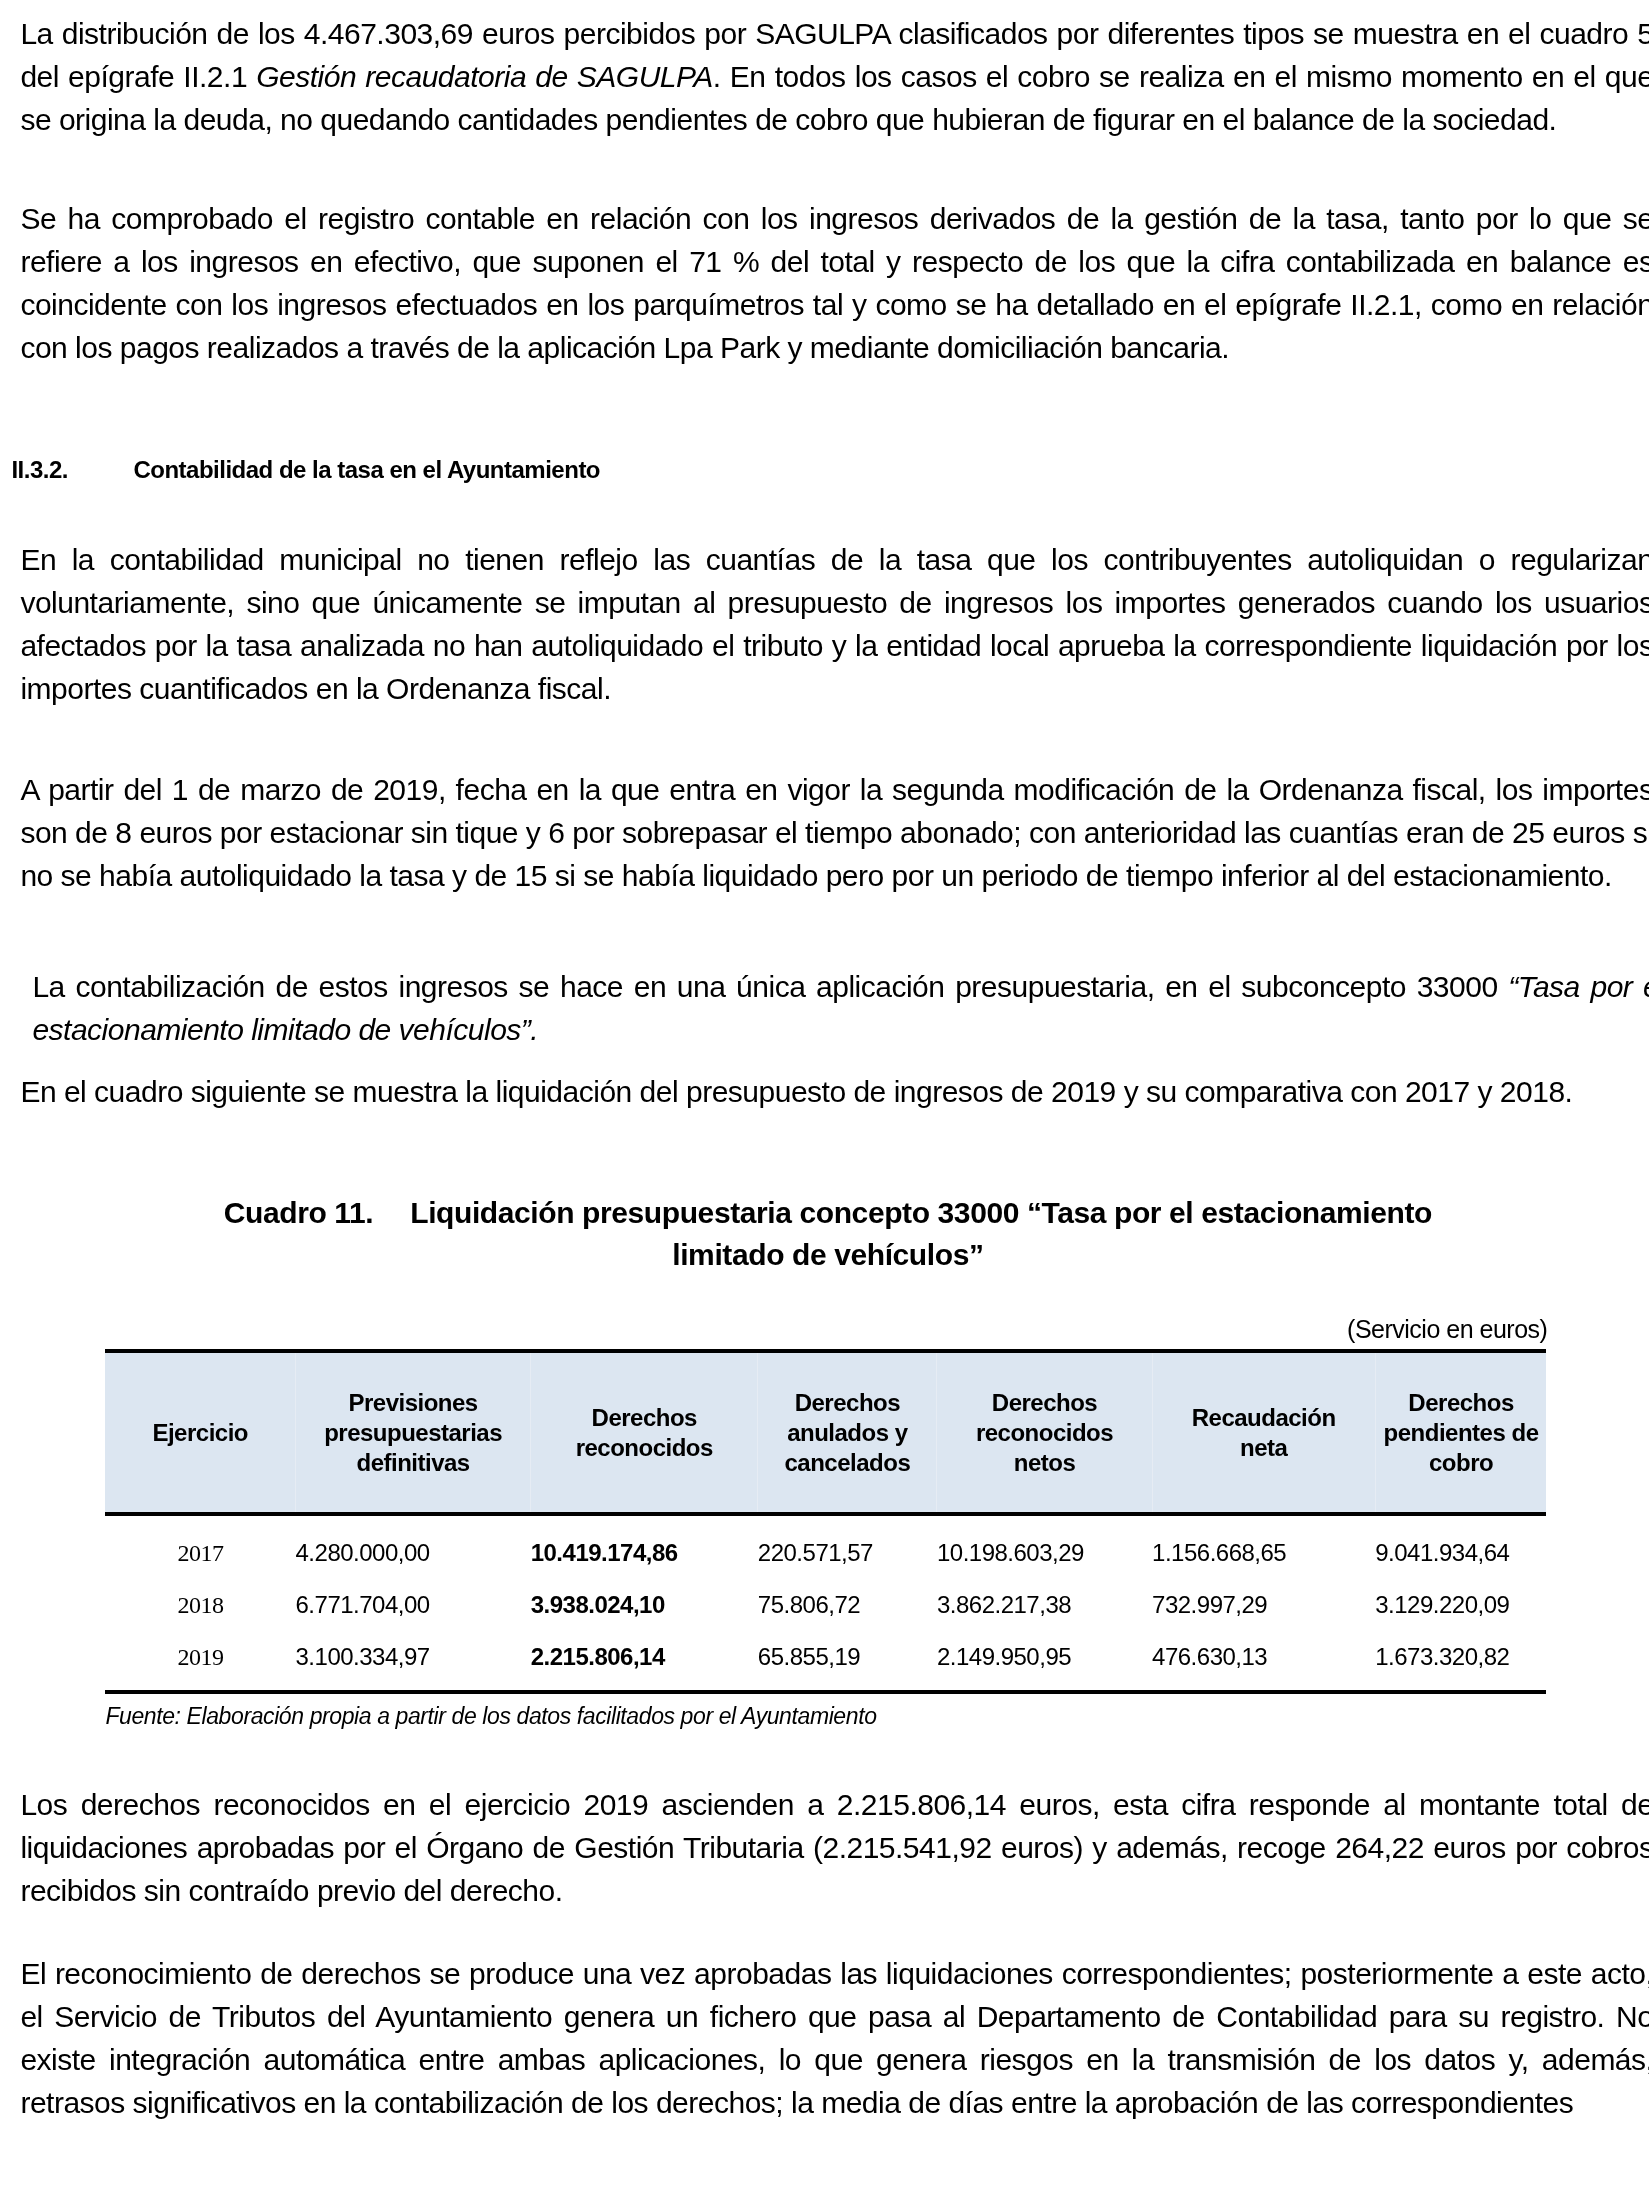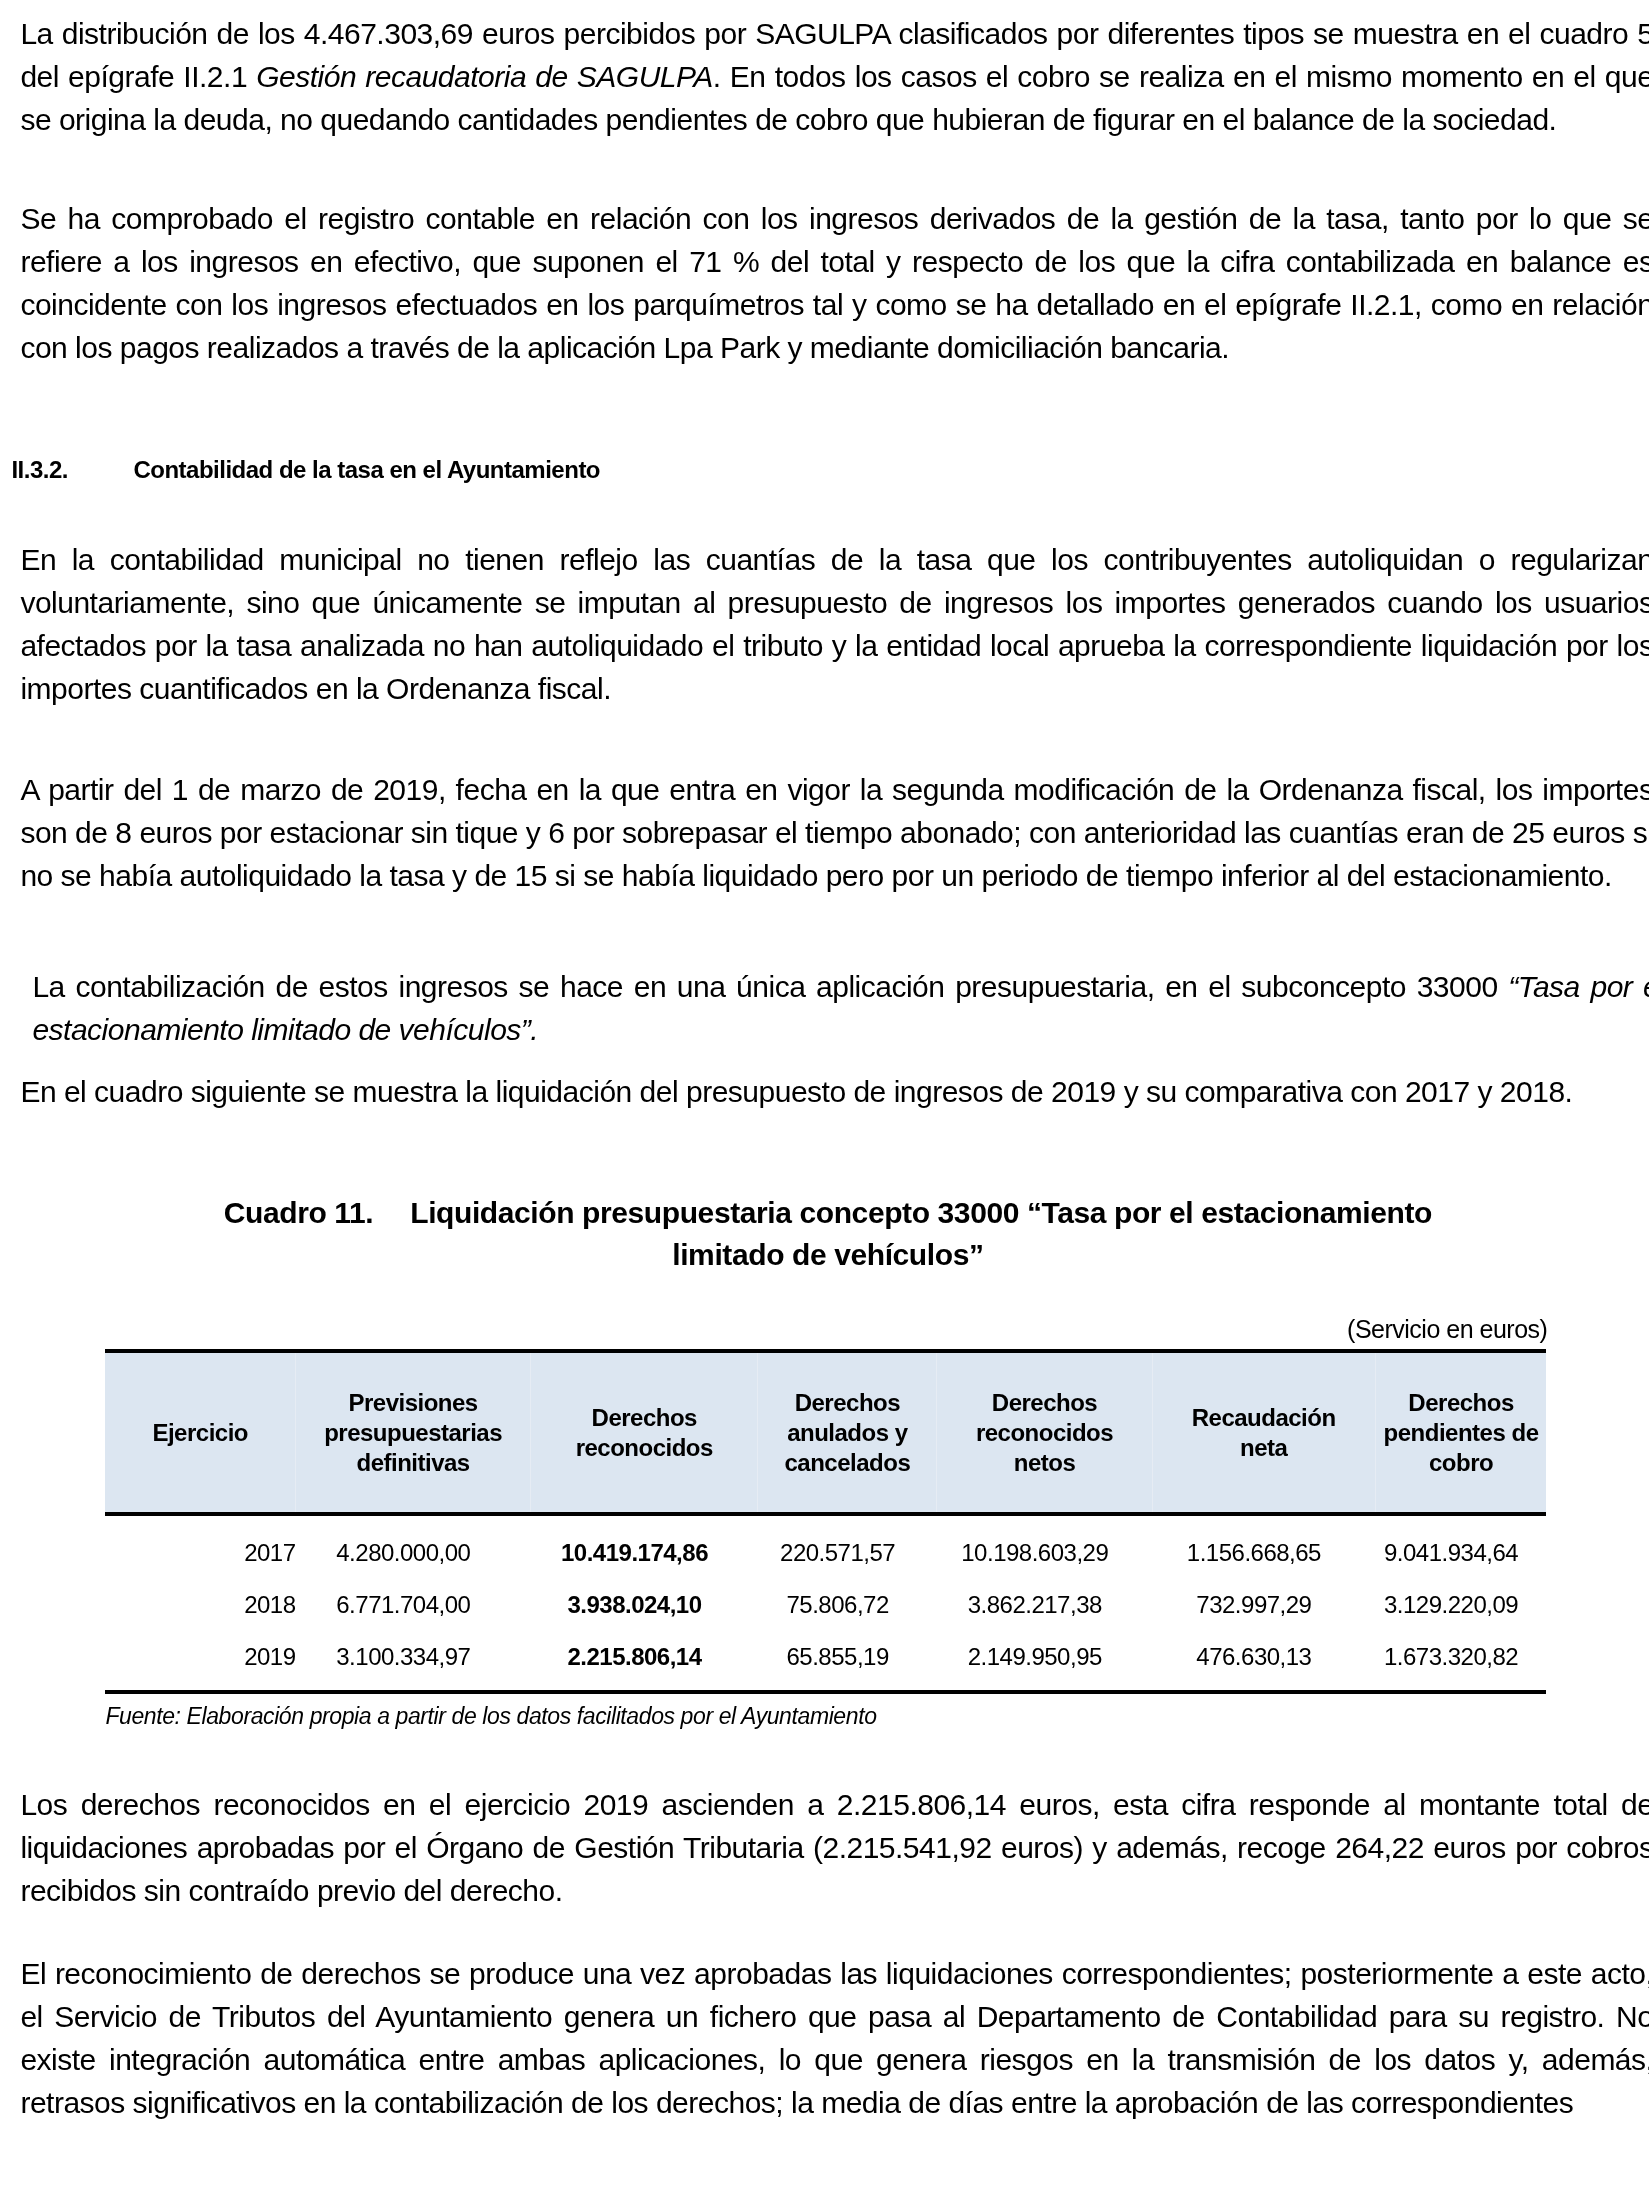--- a/index.html
+++ b/index.html
@@ -30,24 +30,24 @@
     position: absolute; left: 94px; width: 1441px;
     border-collapse: collapse; font-size: 24px; letter-spacing: -0.5px;
   }
   table.budget thead tr { background: #dce6f1; }
   table.budget thead th {
     border-top: 4.9px solid #000; border-bottom: 4.9px solid #000;
     font-weight: bold; height: 159px; text-align: center; line-height: 30px;
     padding: 0 6.5px; vertical-align: middle;
   }
   table.budget thead th + th { border-left: 0.8px solid #e6ecf4; }
-  table.budget tbody td { height: 52px; text-align: center; padding: 0 19.5px 0 0; }
+  table.budget tbody td { height: 52px; text-align: left; padding: 0 19.5px 0 0; }
   table.budget tbody tr:first-child td { padding-top: 11.4px; }
   table.budget tbody tr:last-child td { border-bottom: 4.9px solid #000; padding-bottom: 6.5px; }
-  table.budget tbody td.year { text-align: right; padding-right: 0; }
+  table.budget tbody td.year { text-align: center; padding-right: 0; font-family: Liberation Serif, serif; }
   table.budget td.bold { font-weight: bold; }
   .source {
     position: absolute; left: 94px; font-size: 23px; font-style: italic; letter-spacing: -0.4px;
   }
 </style>
 </head>
 <body>
 
 <div class="page">
 

